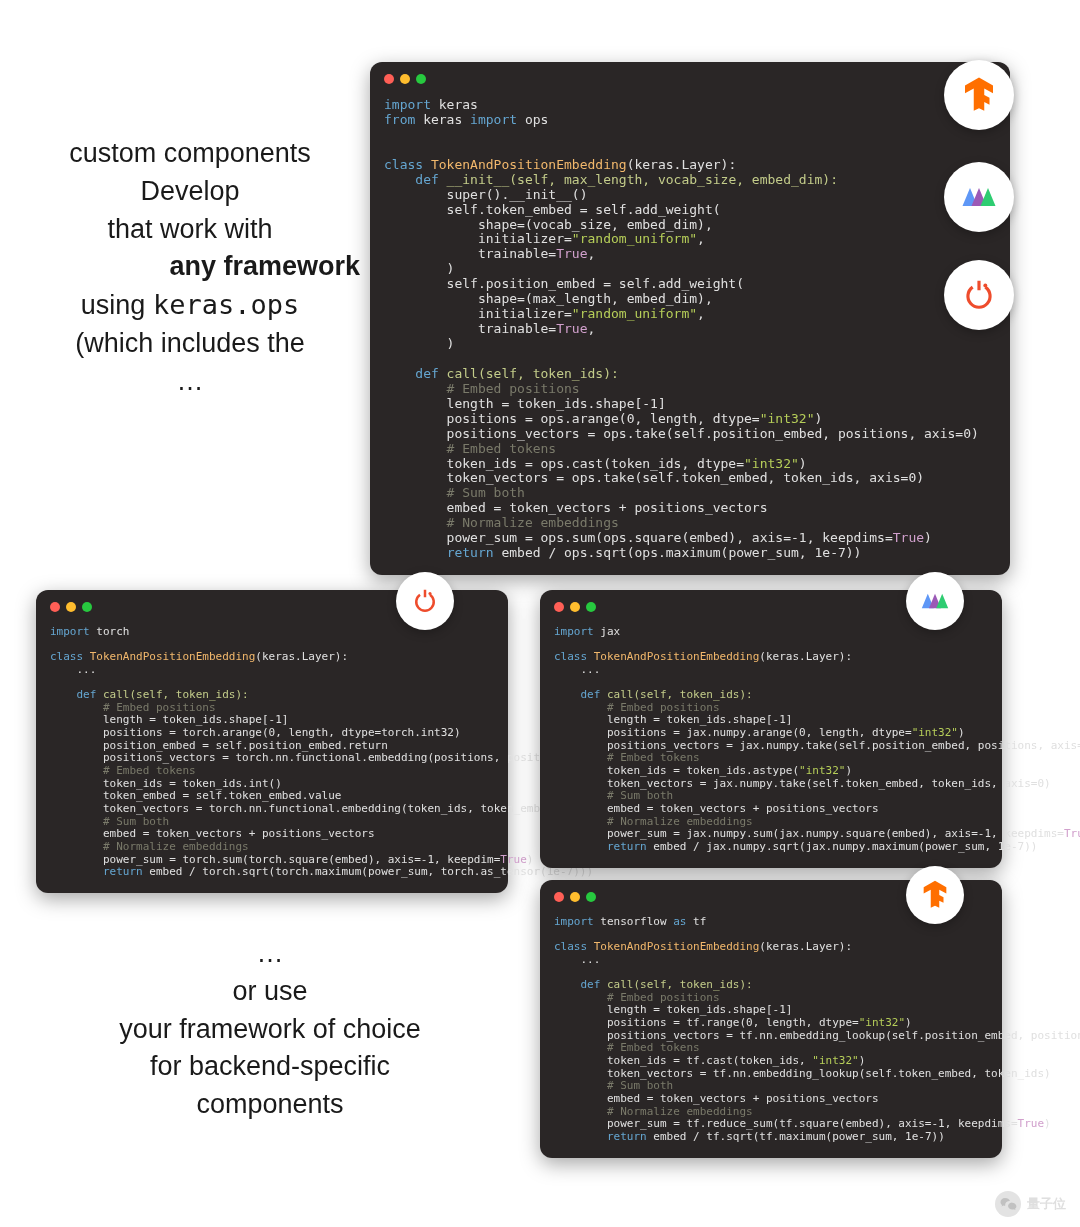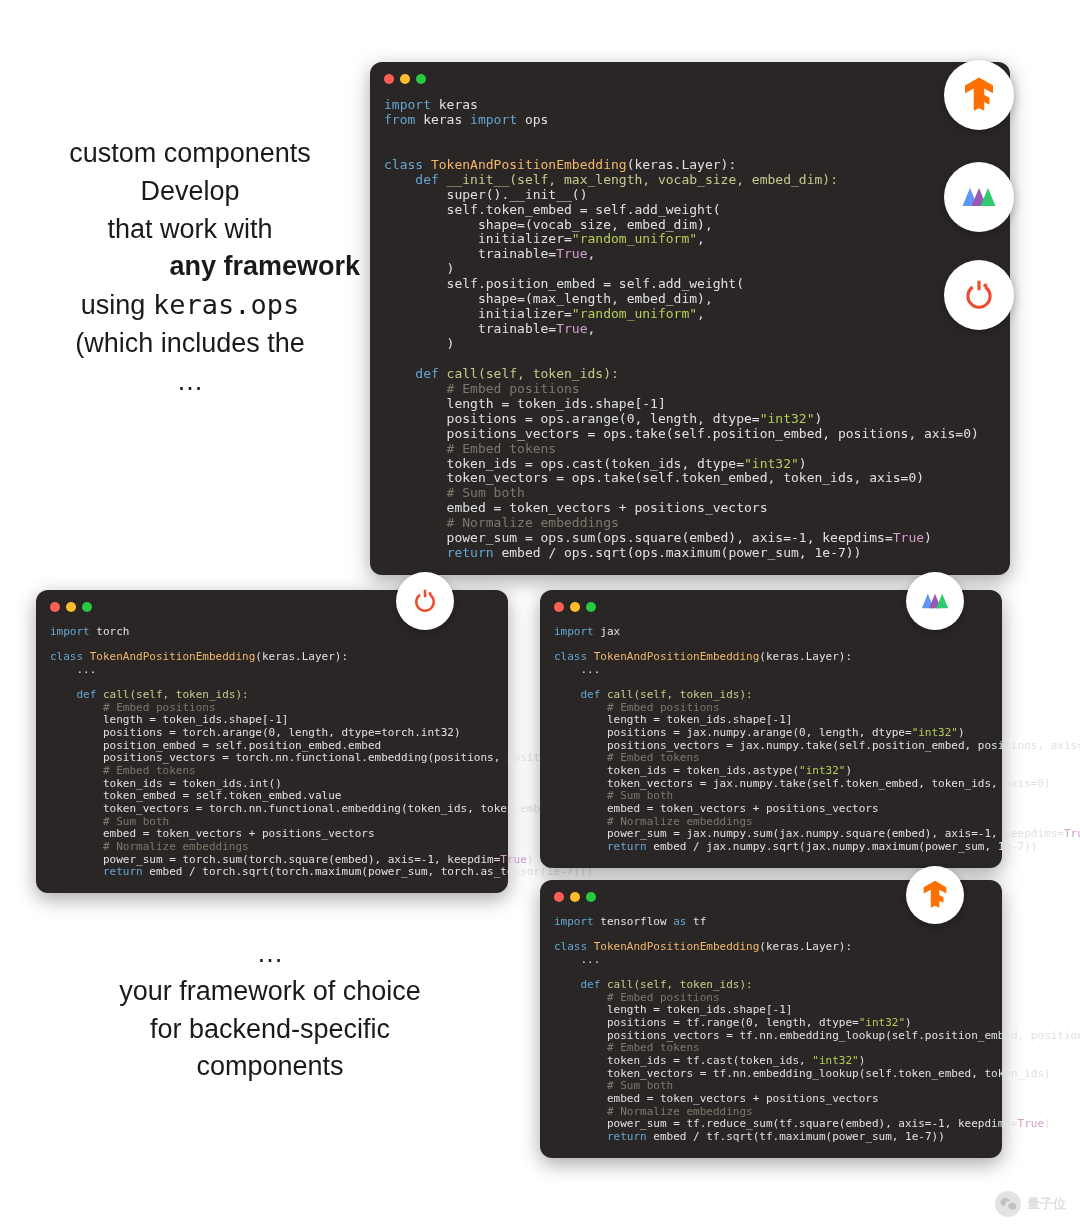--- a/index.html
+++ b/index.html
@@ -85,20 +85,21 @@
   <div>Develop</div>
   <div>that work with</div>
   <div class="bold">any framework</div>
   <div><span>using </span><span class="mono">keras.ops</span></div>
   <div>(which includes the</div>
   <div>…</div>
 </div>
 
 <div class="text-block text-bottom">
   <div>…</div>
+  <div>or use</div>
   <div>your framework of choice</div>
   <div>for backend-specific</div>
   <div>components</div>
 </div>
 
 <div class="code-window code-main">
   <div class="dots">
     <span class="dot r"></span>
     <span class="dot y"></span>
     <span class="dot g"></span>
@@ -144,21 +145,21 @@
   </div>
 <pre><span class="kw">import</span><span> torch</span>
 <span></span>
 <span class="kw">class</span><span class="cls"> TokenAndPositionEmbedding</span><span>(keras.Layer):</span>
 <span>    ...</span>
 <span></span>
 <span>    </span><span class="kw">def</span><span class="fn"> call(self, token_ids):</span>
 <span class="cmt">        # Embed positions</span>
 <span>        length = token_ids.shape[-1]</span>
 <span>        positions = torch.arange(0, length, dtype=torch.int32)</span>
-<span>        position_embed = self.position_embed.embed</span>
+<span>        position_embed = self.position_embed.return</span>
 <span>        positions_vectors = torch.nn.functional.embedding(positions, position_embed)</span>
 <span class="cmt">        # Embed tokens</span>
 <span>        token_ids = token_ids.int()</span>
 <span>        token_embed = self.token_embed.value</span>
 <span>        token_vectors = torch.nn.functional.embedding(token_ids, token_embed)</span>
 <span class="cmt">        # Sum both</span>
 <span>        embed = token_vectors + positions_vectors</span>
 <span class="cmt">        # Normalize embeddings</span>
 <span>        power_sum = torch.sum(torch.square(embed), axis=-1, keepdim=</span><span class="num">True</span><span>)</span>
 <span>        </span><span class="kw">return</span><span> embed / torch.sqrt(torch.maximum(power_sum, torch.as_tensor(1e-7)))</span></pre>

